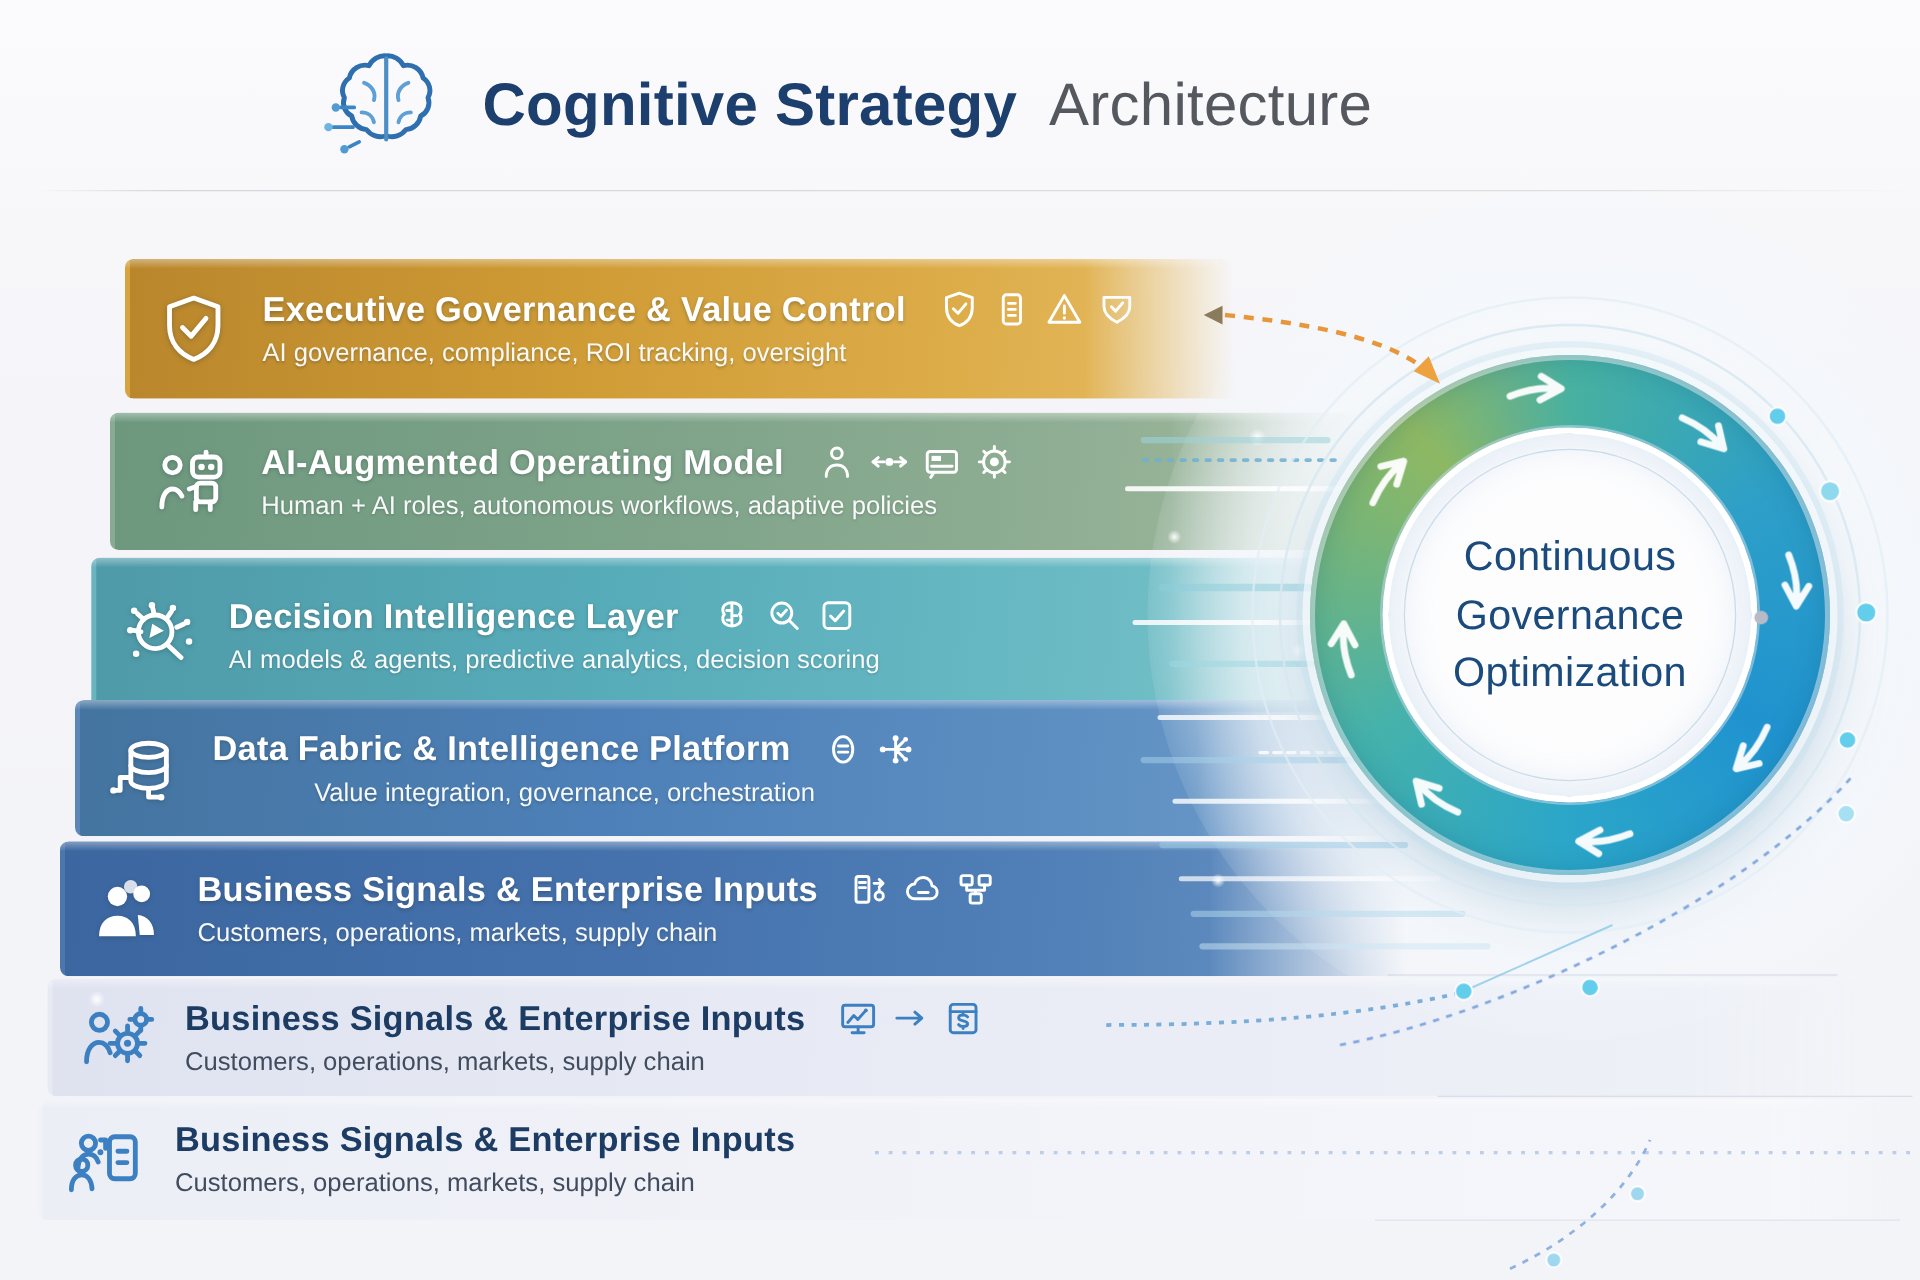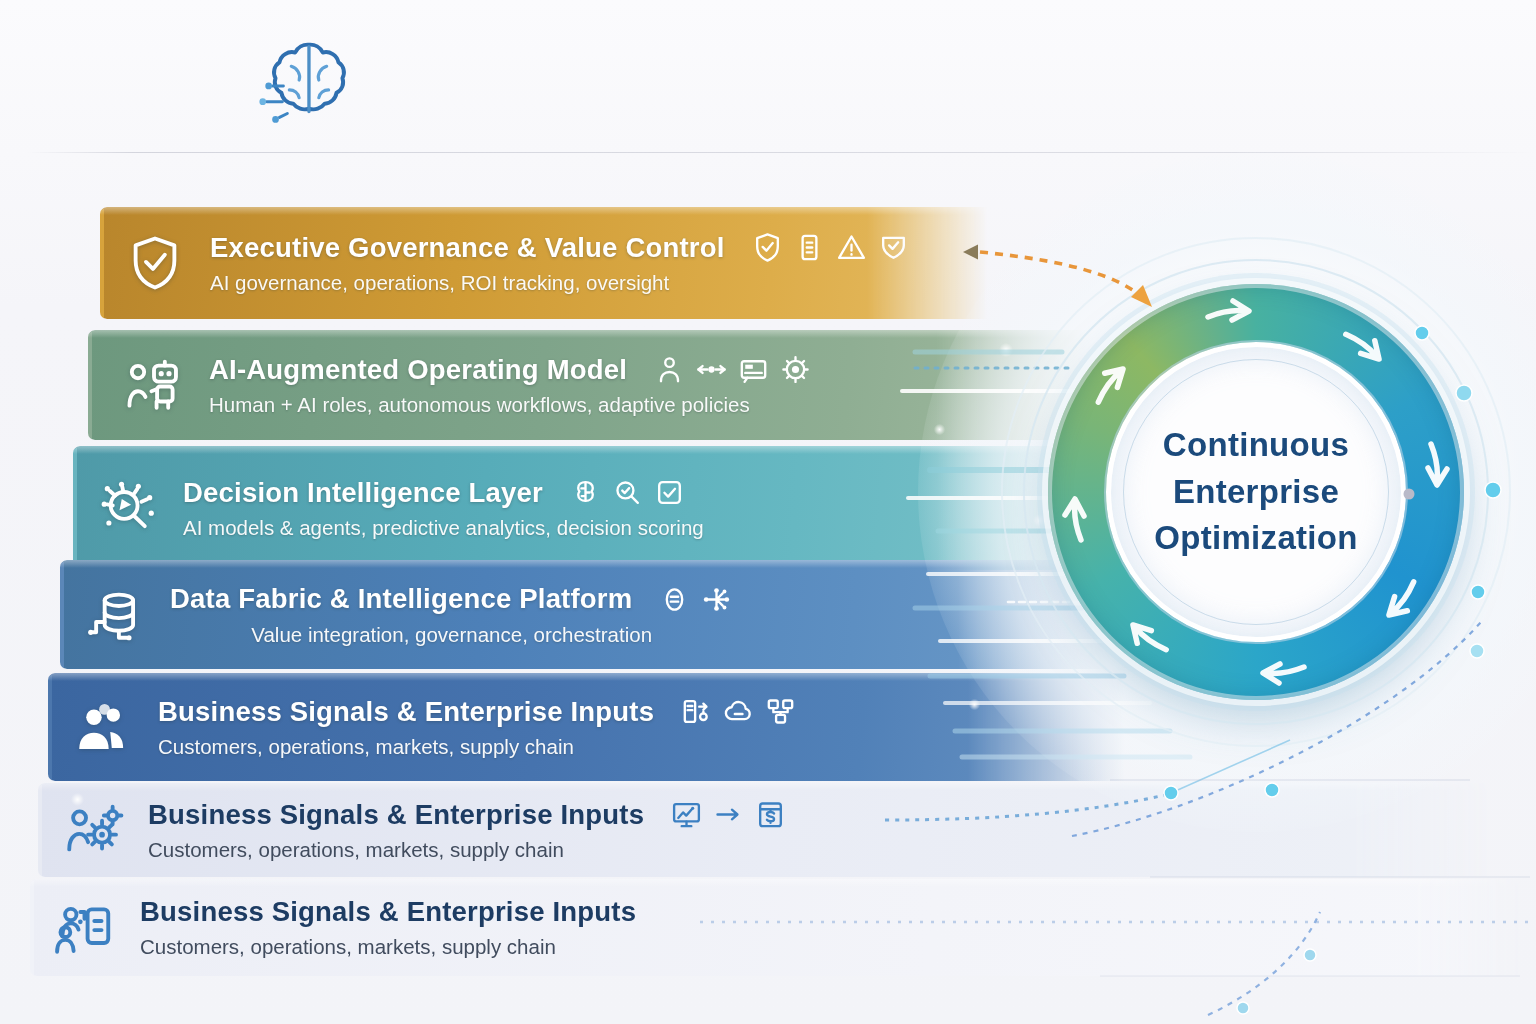--- a/index.html
+++ b/index.html
@@ -63,21 +63,21 @@
   .ring{left:1048px;top:284px;width:416px;height:416px;border-radius:50%;z-index:4;
         background:conic-gradient(from 0deg,#48b1a0 0deg,#2d9fc8 60deg,#2093cf 120deg,#2ba6c9 180deg,#46b2ab 240deg,#79b577 292deg,#8db863 320deg,#65b18b 345deg,#48b1a0 360deg);
         box-shadow:0 0 0 6px rgba(255,255,255,.6),0 0 0 11px rgba(196,224,238,.35),0 20px 44px rgba(80,140,180,.35);}
   .ring::before{content:"";position:absolute;inset:0;border-radius:50%;
         box-shadow:inset 0 0 24px rgba(10,80,110,.28),inset 0 0 0 4px rgba(255,255,255,.5);}
   .inner{left:1106px;top:342px;width:300px;height:300px;border-radius:50%;z-index:5;
         background:radial-gradient(circle,#fdfdfe 55%,#f1f3f8);border:5px solid #fff;box-sizing:border-box;
         box-shadow:0 0 0 2px rgba(185,212,230,.6),inset 0 0 34px rgba(185,210,235,.45);
         display:flex;align-items:center;justify-content:center;text-align:center;}
   .inner::before{content:"";position:absolute;inset:12px;border-radius:50%;border:1.5px solid rgba(168,196,218,.55);}
-  .cycle-label{font-size:33px;font-weight:700;color:#1b4a7c;line-height:1.42;letter-spacing:.3px;}
+  .cycle-label{font-size:33px;font-weight:400;color:#1b4a7c;line-height:1.42;letter-spacing:.3px;}
 
   .svgdeco{left:0;top:0;width:1536px;height:1024px;pointer-events:none;}
   .under{z-index:3;} .over{z-index:6;}
   .glint{position:absolute;border-radius:50%;z-index:2;
          background:radial-gradient(circle,rgba(255,255,255,.95),rgba(255,255,255,0) 62%);}
   #defs{position:absolute;width:0;height:0;overflow:hidden;}
 </style>
 </head>
 <body>
 
@@ -240,20 +240,24 @@
 <div class="header">
   <svg class="logo" viewBox="0 0 120 100" fill="none" stroke="#2f6fb0" stroke-width="4" stroke-linecap="round" stroke-linejoin="round">
     <path d="M62 10a14 14 0 0 1 14 8 13 13 0 0 1 16 10 12 12 0 0 1 4 16 12 12 0 0 1-6 15 13 13 0 0 1-12 11 14 14 0 0 1-16 5 14 14 0 0 1-16-5 13 13 0 0 1-12-11 12 12 0 0 1-6-15 12 12 0 0 1 4-16 13 13 0 0 1 16-10 14 14 0 0 1 14-8Z"></path>
     <path d="M62 12v66" stroke="#4c8ec6" stroke-width="3.4"></path>
     <path d="M44 32c6 2 10 8 8 14 M80 32c-6 2-10 8-8 14 M42 56c5 0 9 3 10 8 M82 56c-5 0-9 3-10 8" stroke="#5ea0d6" stroke-width="3.2"></path>
     <path d="M36 52H25 M35 68H19 M40 80l-8 4" stroke="#3c85c4" stroke-width="3"></path>
     <circle cx="21" cy="52" r="3.4" fill="#4f9bd4" stroke="none"></circle>
     <circle cx="15" cy="68" r="3.4" fill="#6cb4e2" stroke="none"></circle>
     <circle cx="28" cy="86" r="3.4" fill="#4f9bd4" stroke="none"></circle>
   </svg>
+  <div class="title">
+    <span class="strong">Cognitive Strategy</span>
+    <span class="light">Architecture</span>
+  </div>
 </div>
 <div class="divider"></div>
 
 <div class="band b1">
   <svg class="lic" viewBox="0 0 24 24">
       <use href="#s-shield"></use>
     </svg>
   <div class="btext">
     <div class="trow">
       <span class="btitle">Executive Governance &amp; Value Control</span>
@@ -265,21 +269,21 @@
             <use href="#s-doc"></use>
           </svg>
         <svg class="tic" viewBox="0 0 24 24">
             <use href="#s-warn"></use>
           </svg>
         <svg class="tic" viewBox="0 0 24 24">
             <use href="#s-flagshield"></use>
           </svg>
       </span>
     </div>
-    <div class="bsub">AI governance, operations, ROI tracking, oversight</div>
+    <div class="bsub">AI governance, compliance, ROI tracking, oversight</div>
   </div>
 </div>
 
 <div class="band b2">
   <svg class="lic" viewBox="0 0 24 24">
       <use href="#s-humanrobot"></use>
     </svg>
   <div class="btext">
     <div class="trow">
       <span class="btitle">AI-Augmented Operating Model</span>
@@ -422,21 +426,21 @@
     <line x1="915" y1="368" x2="1070" y2="368" stroke="#6fb0d2" stroke-width="3" stroke-dasharray="3 7" opacity=".85"></line>
   </g>
   <circle cx="1082" cy="492" r="22" fill="#ffffff" opacity=".35"></circle>
   <circle cx="1082" cy="492" r="11" fill="#ffffff" opacity=".9"></circle>
 </svg>
 
 <div class="abs ring"></div>
 <div class="abs inner">
   <div class="cycle-label">
     <div>Continuous</div>
-    <div>Enterprise</div>
+    <div>Governance</div>
     <div>Optimization</div>
   </div>
 </div>
 
 <svg class="abs svgdeco over" xmlns="http://www.w3.org/2000/svg">
   <circle cx="1256" cy="492" r="232" fill="none" stroke="#d7e7f1" stroke-width="2" opacity=".85"></circle>
   <circle cx="1256" cy="492" r="254" fill="none" stroke="#e2eef5" stroke-width="2" opacity=".7"></circle>
 
   <g stroke="#ffffff" stroke-width="5.5" fill="none" stroke-linecap="round" stroke-linejoin="round" opacity=".95">
     <g>

